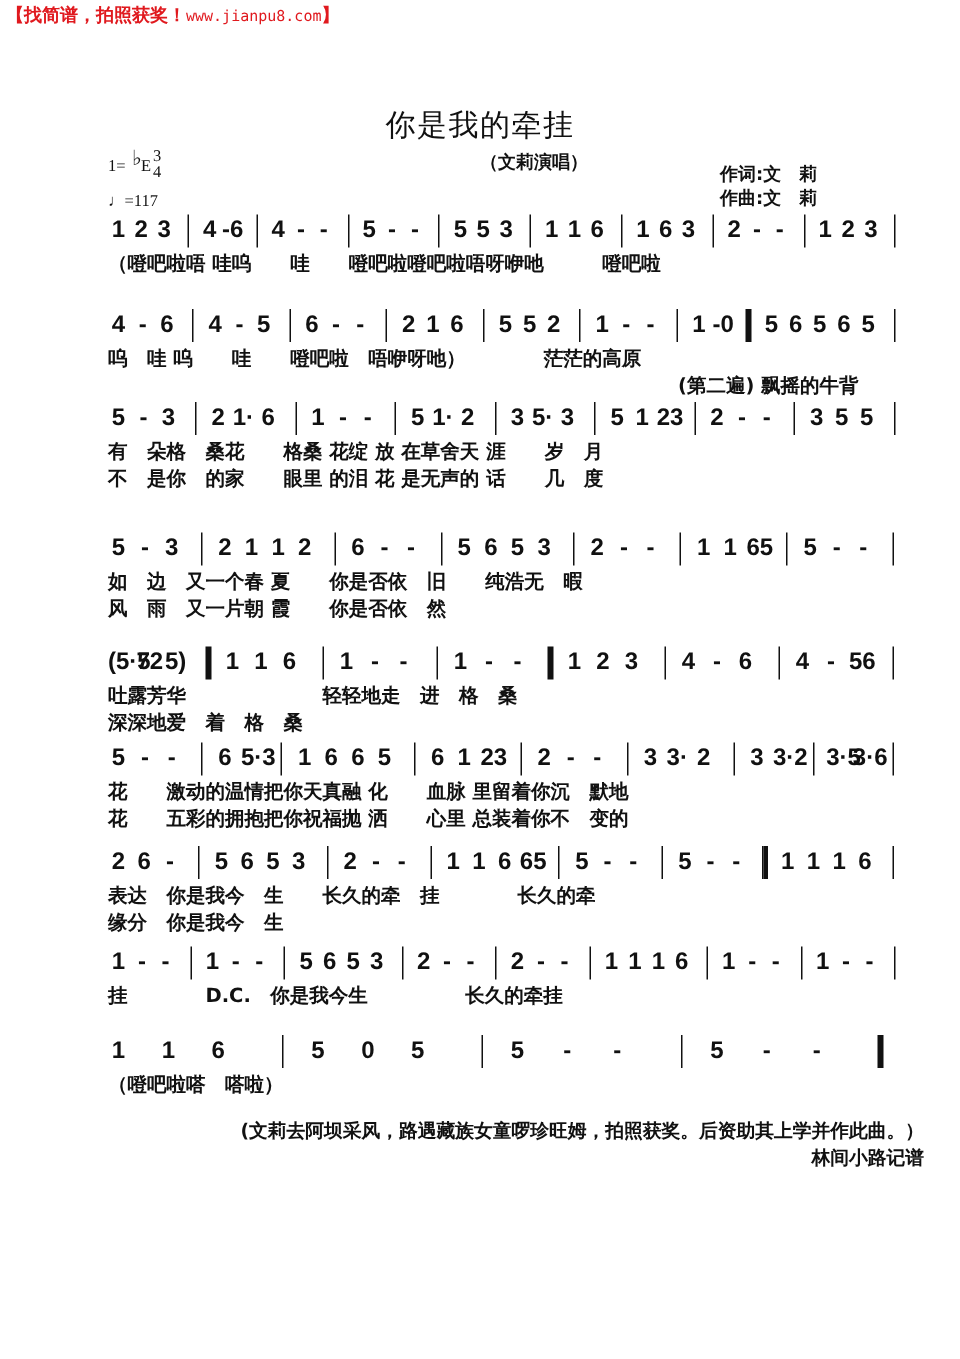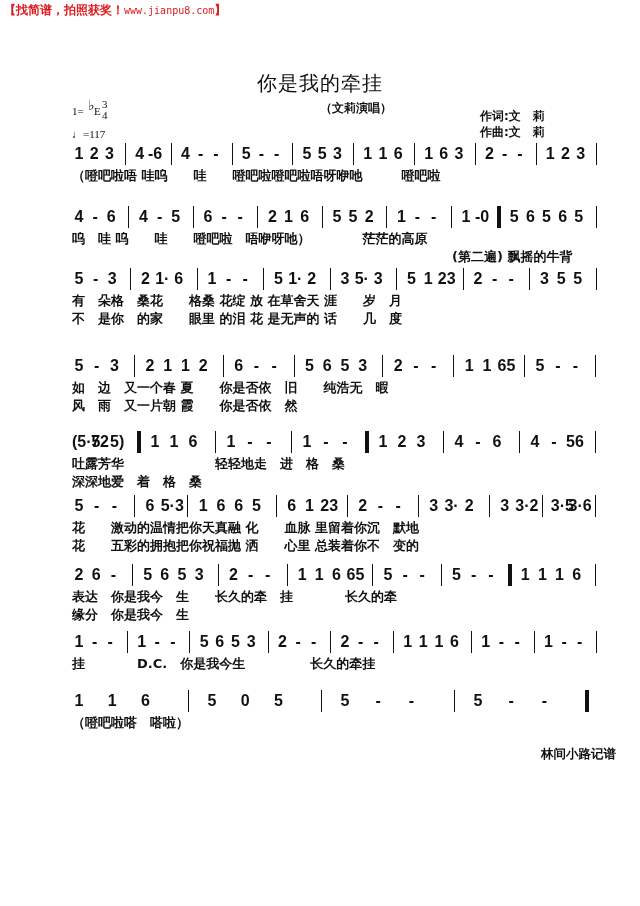--- a/index.html
+++ b/index.html
@@ -395,14 +395,15 @@
         <span class="n" style="left: 537.5px;">-</span>
         <span class="dbar" style="left: 585.375px;"></span>
       </div>
       <div class="lyr" style="top: 22px;">
         <span style="left: 72px;">（噔吧啦嗒　嗒啦）</span>
       </div>
     </div>
   </div>
 
 <div class="footnote">
+  <div>(文莉去阿坝采风，路遇藏族女童啰珍旺姆，拍照获奖。后资助其上学并作此曲。）</div>
   <div>林间小路记谱</div>
 </div>
 
 </body></html>

